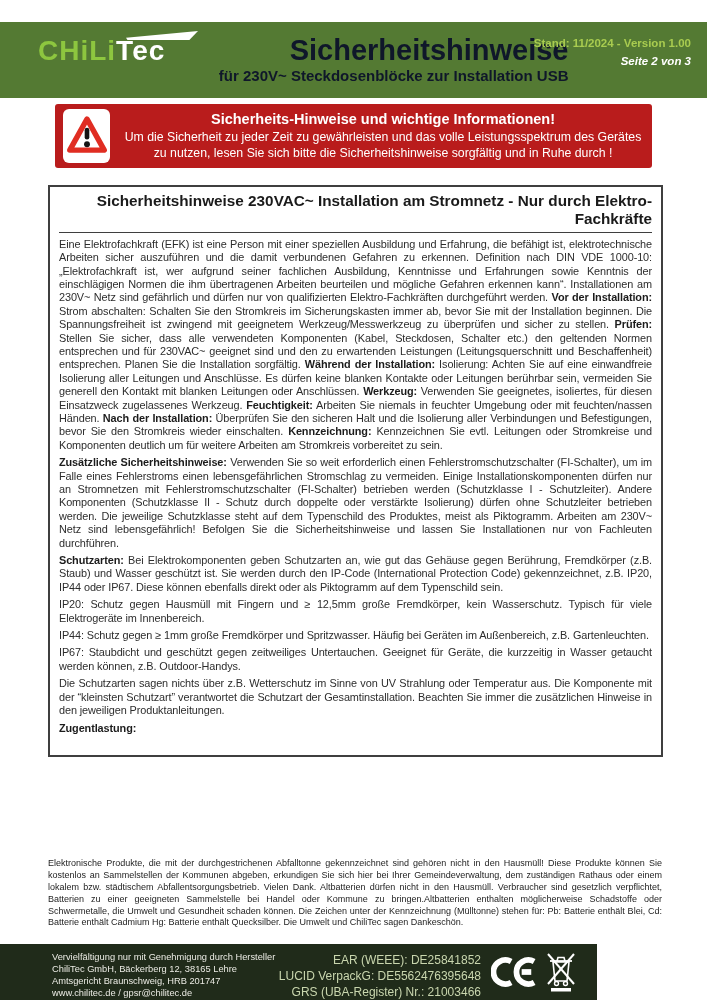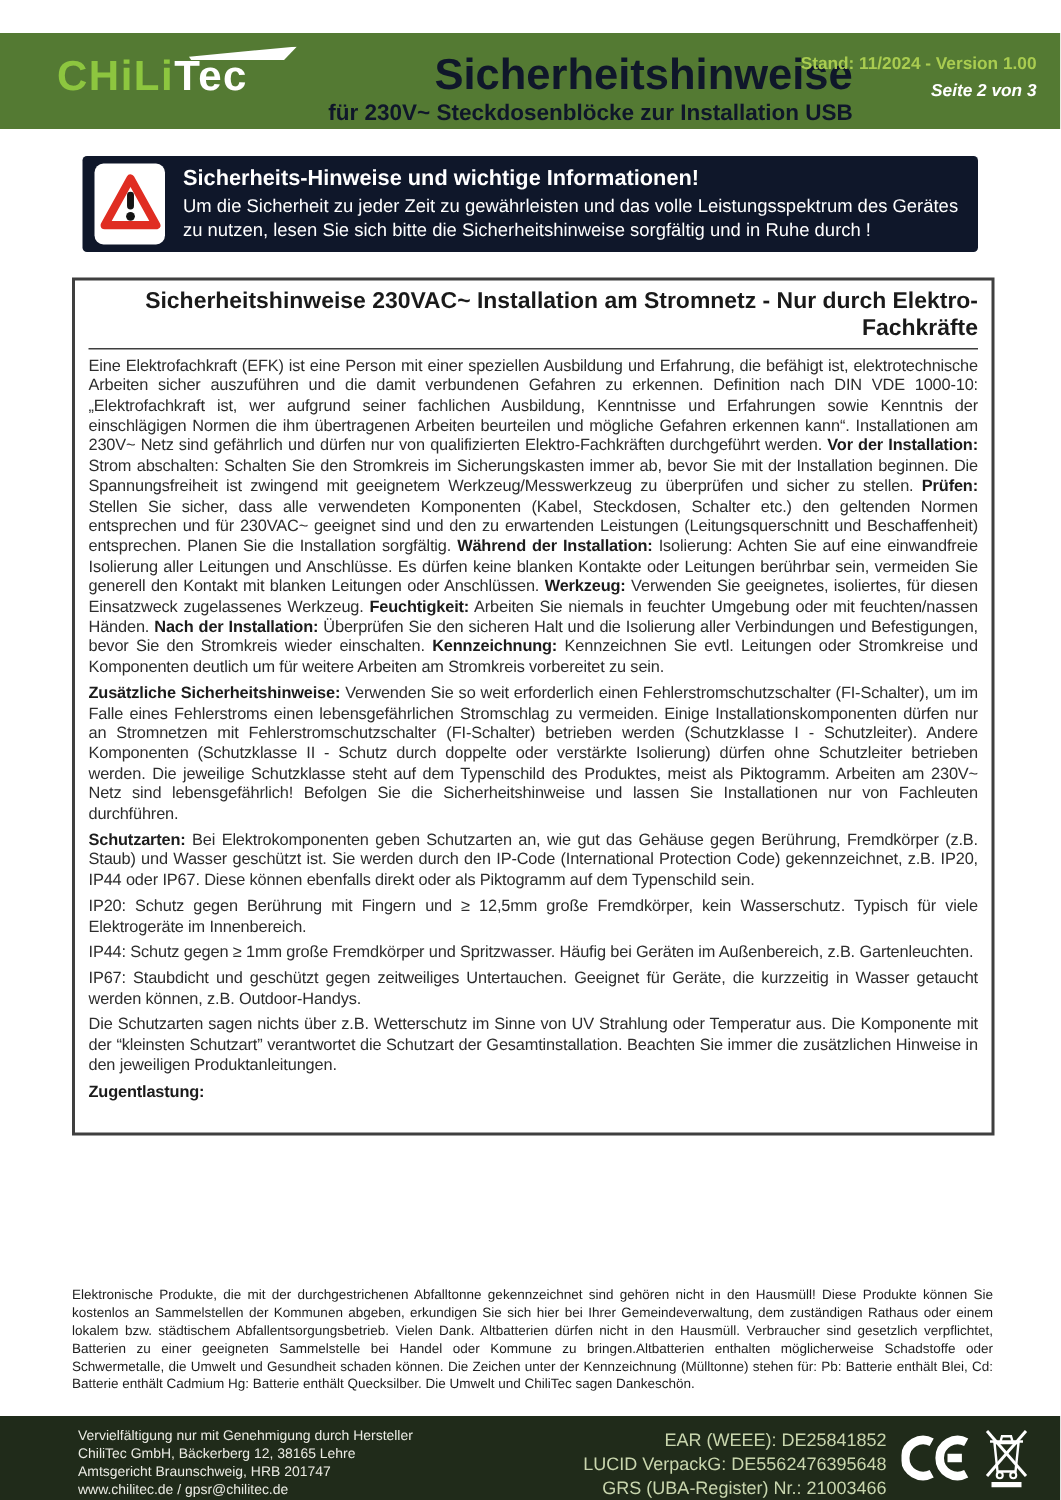--- a/index.html
+++ b/index.html
@@ -9,21 +9,21 @@
     height: 1000px;
     background: #ffffff;
     font-family: "Liberation Sans", sans-serif;
     overflow: hidden;
   }
 
   
   .header-bar {
     position: absolute;
     left: 0; top: 22px;
-    width: 707px; height: 64px;
+    width: 707px; height: 76px;
     background: #547a33;
   }
   .logo {
     position: absolute;
     left: 38px; top: 15px;
     font-weight: bold;
     font-size: 28px;
     letter-spacing: 1px;
     line-height: 1;
     white-space: nowrap;
@@ -64,22 +64,23 @@
     line-height: 1.55;
   }
   .version-text { color: #a9cc50; }
   .page-info { color: #ffffff; font-style: italic; }
 
   
   .warning-box {
     position: absolute;
     left: 55px; top: 104px;
     width: 597px; height: 64px;
-    background: #0f172a;
+    background: #b91c1c;
     border-radius: 3px;
+    text-align: center;
   }
   .warning-icon-wrap {
     position: absolute;
     left: 8px; top: 5px;
     width: 47px; height: 54px;
     background: #ffffff;
     border-radius: 6px;
   }
   .warning-icon-wrap svg { display: block; margin: 3px auto 0 auto; }
   .warning-text {
@@ -140,21 +141,21 @@
     font-size: 9px;
     line-height: 1.32;
     text-align: justify;
     color: #1d1d1d;
   }
 
   
   .bottom-bar {
     position: absolute;
     left: 0; top: 944px;
-    width: 707px; height: 56px;
+    width: 597px; height: 56px;
     background: #202b1a;
   }
   .bottom-left {
     position: absolute;
     left: 52px; top: 8px;
     font-size: 9.3px;
     line-height: 1.28;
     color: #ebebe4;
   }
   .bottom-right {
@@ -205,21 +206,21 @@
   <div class="main-box">
     <div class="main-heading">Sicherheitshinweise 230VAC~ Installation am Stromnetz - Nur durch Elektro-Fachkräfte</div>
     <hr class="main-rule">
 
     <p class="bt"><span>Eine Elektrofachkraft (EFK) ist eine Person mit einer speziellen Ausbildung und Erfahrung, die befähigt ist, elektrotechnische Arbeiten sicher auszuführen und die damit verbundenen Gefahren zu erkennen. Definition nach DIN VDE 1000-10:„Elektrofachkraft ist, wer aufgrund seiner fachlichen Ausbildung, Kenntnisse und Erfahrungen sowie Kenntnis der einschlägigen Normen die ihm übertragenen Arbeiten beurteilen und mögliche Gefahren erkennen kann“. Installationen am 230V~ Netz sind gefährlich und dürfen nur von qualifizierten Elektro-Fachkräften durchgeführt werden. </span><b>Vor der Installation:</b><span> Strom abschalten: Schalten Sie den Stromkreis im Sicherungskasten immer ab, bevor Sie mit der Installation beginnen. Die Spannungsfreiheit ist zwingend mit geeignetem Werkzeug/Messwerkzeug zu überprüfen und sicher zu stellen. </span><b>Prüfen:</b><span> Stellen Sie sicher, dass alle verwendeten Komponenten (Kabel, Steckdosen, Schalter etc.) den geltenden Normen entsprechen und für 230VAC~ geeignet sind und den zu erwartenden Leistungen (Leitungsquerschnitt und Beschaffenheit) entsprechen. Planen Sie die Installation sorgfältig. </span><b>Während der Installation:</b><span> Isolierung: Achten Sie auf eine einwandfreie Isolierung aller Leitungen und Anschlüsse. Es dürfen keine blanken Kontakte oder Leitungen berührbar sein, vermeiden Sie generell den Kontakt mit blanken Leitungen oder Anschlüssen. </span><b>Werkzeug:</b><span> Verwenden Sie geeignetes, isoliertes, für diesen Einsatzweck zugelassenes Werkzeug. </span><b>Feuchtigkeit:</b><span> Arbeiten Sie niemals in feuchter Umgebung oder mit feuchten/nassen Händen. </span><b>Nach der Installation:</b><span> Überprüfen Sie den sicheren Halt und die Isolierung aller Verbindungen und Befestigungen, bevor Sie den Stromkreis wieder einschalten. </span><b>Kennzeichnung:</b><span> Kennzeichnen Sie evtl. Leitungen oder Stromkreise und Komponenten deutlich um für weitere Arbeiten am Stromkreis vorbereitet zu sein.</span></p>
 
     <p class="bt"><b>Zusätzliche Sicherheitshinweise:</b><span> Verwenden Sie so weit erforderlich einen Fehlerstromschutzschalter (FI-Schalter), um im Falle eines Fehlerstroms einen lebensgefährlichen Stromschlag zu vermeiden. Einige Installationskomponenten dürfen nur an Stromnetzen mit Fehlerstromschutzschalter (FI-Schalter) betrieben werden (Schutzklasse I - Schutzleiter). Andere Komponenten (Schutzklasse II - Schutz durch doppelte oder verstärkte Isolierung) dürfen ohne Schutzleiter betrieben werden. Die jeweilige Schutzklasse steht auf dem Typenschild des Produktes, meist als Piktogramm.  Arbeiten am 230V~ Netz sind lebensgefährlich!  Befolgen Sie die Sicherheitshinweise und lassen Sie Installationen nur von Fachleuten durchführen.</span></p>
 
     <p class="bt"><b>Schutzarten:</b><span>  Bei Elektrokomponenten geben Schutzarten an, wie gut das Gehäuse gegen Berührung, Fremdkörper (z.B. Staub) und Wasser geschützt ist. Sie werden durch den IP-Code (International Protection Code) gekennzeichnet, z.B. IP20, IP44 oder IP67. Diese können ebenfalls direkt oder als Piktogramm auf dem Typenschild sein.</span></p>
 
-    <p class="bt">IP20: Schutz gegen Berührung mit Fingern und ≥ 12,5mm große Fremdkörper, kein Wasserschutz. Typisch für viele Elektrogeräte im Innenbereich.</p>
+    <p class="bt">IP20: Schutz gegen Hausmüll mit Fingern und ≥ 12,5mm große Fremdkörper, kein Wasserschutz. Typisch für viele Elektrogeräte im Innenbereich.</p>
     <p class="bt">IP44: Schutz gegen ≥ 1mm große Fremdkörper und Spritzwasser. Häufig bei Geräten im Außenbereich, z.B. Gartenleuchten.</p>
     <p class="bt">IP67: Staubdicht und geschützt gegen zeitweiliges Untertauchen. Geeignet für Geräte, die kurzzeitig in Wasser getaucht werden können, z.B. Outdoor-Handys.</p>
     <p class="bt">Die Schutzarten sagen nichts über z.B. Wetterschutz im Sinne von UV Strahlung oder Temperatur aus. Die Komponente mit der “kleinsten Schutzart” verantwortet die Schutzart der Gesamtinstallation. Beachten Sie immer die zusätzlichen Hinweise in den jeweiligen Produktanleitungen.</p>
     <p class="bt bt-head"><b>Zugentlastung:</b></p>
   </div>
 
   <p class="disposal-note">Elektronische Produkte, die mit der durchgestrichenen Abfalltonne gekennzeichnet sind gehören nicht in den Hausmüll! Diese Produkte können Sie kostenlos an Sammelstellen der Kommunen abgeben, erkundigen Sie sich hier bei Ihrer Gemeindeverwaltung, dem zuständigen Rathaus oder einem lokalem bzw. städtischem Abfallentsorgungsbetrieb. Vielen Dank. Altbatterien dürfen nicht in den Hausmüll. Verbraucher sind gesetzlich verpflichtet, Batterien zu einer geeigneten Sammelstelle bei Handel oder Kommune zu bringen.Altbatterien enthalten möglicherweise Schadstoffe oder Schwermetalle, die Umwelt und Gesundheit schaden können. Die Zeichen unter der Kennzeichnung (Mülltonne) stehen für: Pb: Batterie enthält Blei, Cd: Batterie enthält Cadmium Hg: Batterie enthält Quecksilber. Die Umwelt und ChiliTec sagen Dankeschön.</p>
 
   <div class="bottom-bar">
     <div class="bottom-left">

